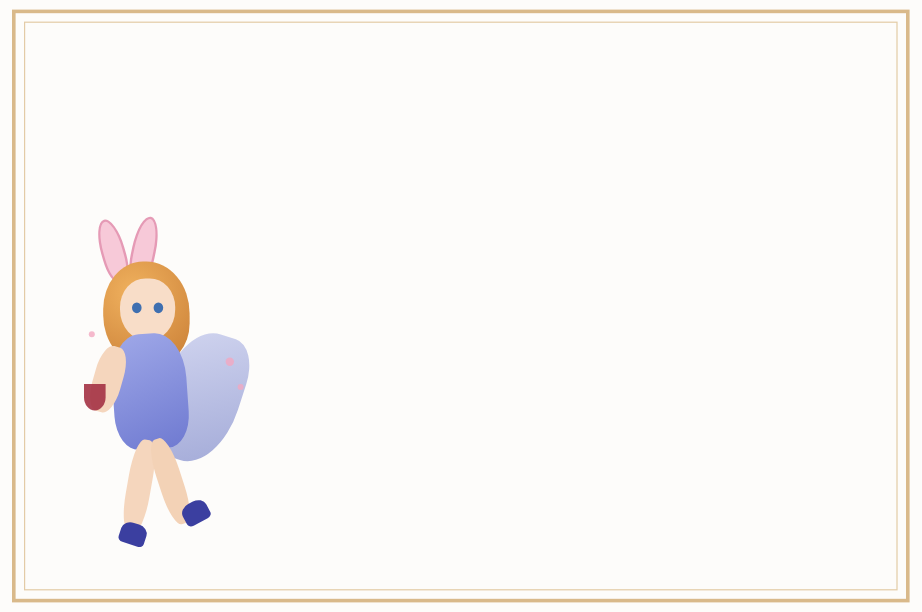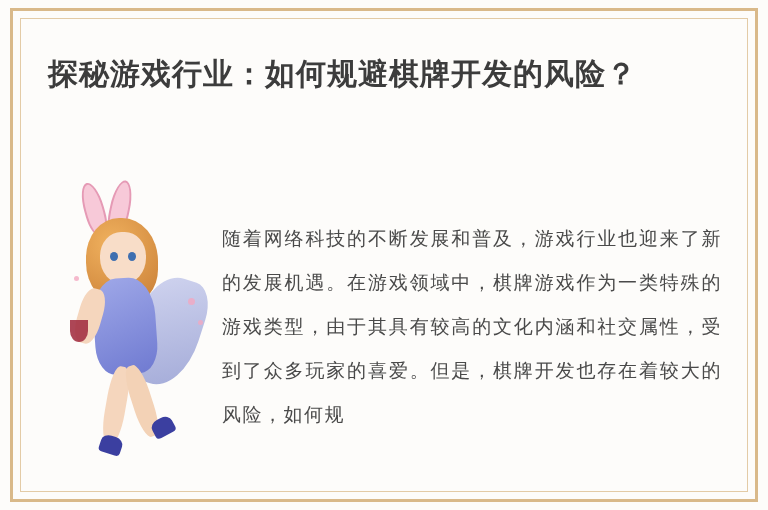--- a/index.html
+++ b/index.html
@@ -181,21 +181,20 @@
 </style>
 </head>
 <body>
 
 <div class="page">
   <div class="frame-outer"></div>
   <div class="frame-inner"></div>
 
   <div class="content">
 
-    <div class="title">探秘游戏行业：如何规避棋牌开发的风险？</div>
 
     <div class="body-area">
 
       <div class="illus">
         <div class="ill-wrap">
           <div class="blob ear-l"></div>
           <div class="blob ear-r"></div>
           <div class="blob hair"></div>
           <div class="blob face"></div>
           <div class="blob eye eye-l"></div>
@@ -207,17 +206,16 @@
           <div class="blob leg-a"></div>
           <div class="blob leg-b"></div>
           <div class="blob shoe-a"></div>
           <div class="blob shoe-b"></div>
           <div class="blob sparkle sp1"></div>
           <div class="blob sparkle sp2"></div>
           <div class="blob sparkle sp3"></div>
         </div>
       </div>
 
-      <div class="paragraph">随着网络科技的不断发展和普及，游戏行业也迎来了新的发展机遇。在游戏领域中，棋牌游戏作为一类特殊的游戏类型，由于其具有较高的文化内涵和社交属性，受到了众多玩家的喜爱。但是，棋牌开发也存在着较大的风险，如何规</div>
 
     </div>
   </div>
 </div>
 
 </body></html>

